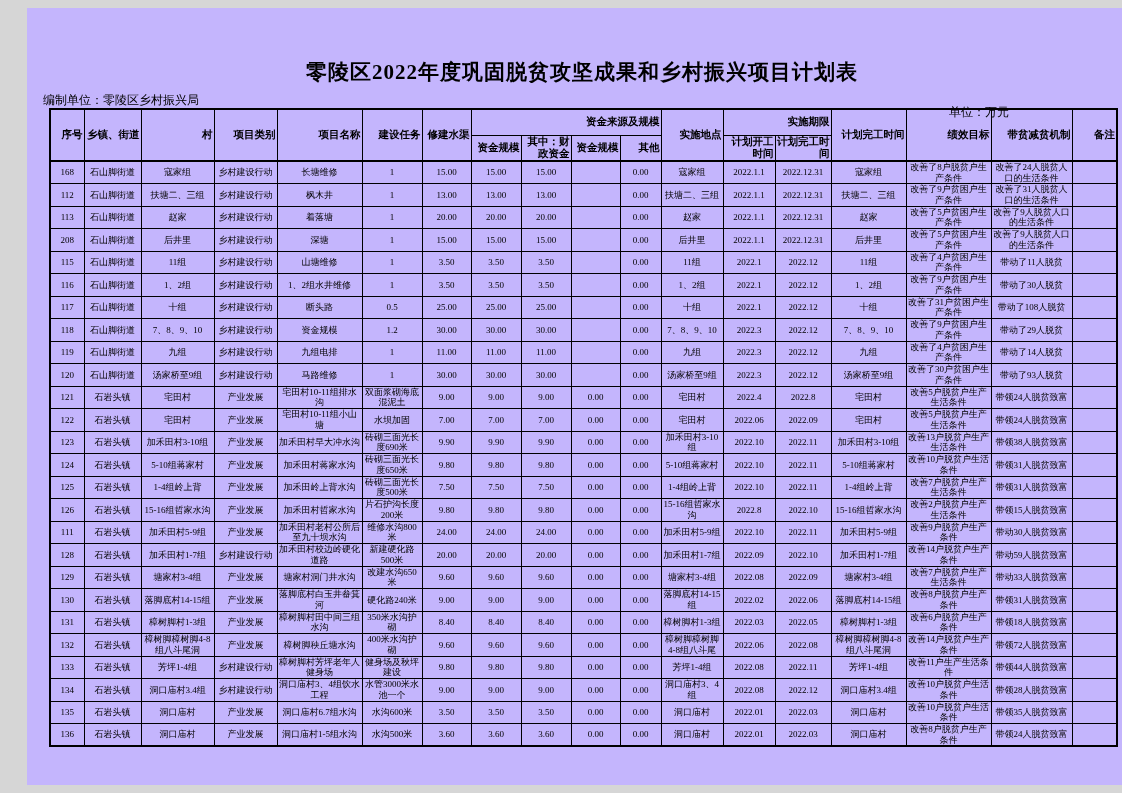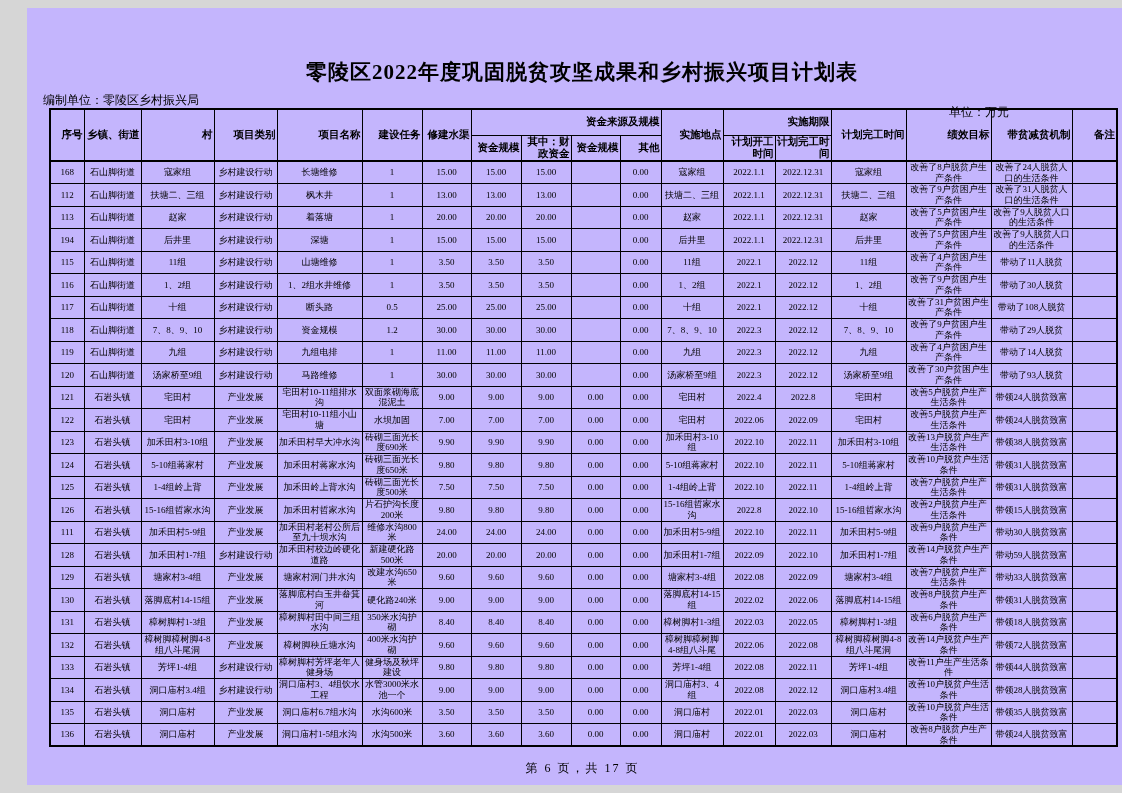--- a/index.html
+++ b/index.html
@@ -181,21 +181,21 @@
           <td>0.00</td>
           <td>赵家</td>
           <td>2022.1.1</td>
           <td>2022.12.31</td>
           <td>赵家</td>
           <td>改善了5户贫困户生产条件</td>
           <td>改善了9人脱贫人口的生活条件</td>
           <td></td>
         </tr>
         <tr>
-          <td>194</td>
+          <td>208</td>
           <td>石山脚街道</td>
           <td>后井里</td>
           <td>乡村建设行动</td>
           <td>深塘</td>
           <td>1</td>
           <td>15.00</td>
           <td>15.00</td>
           <td>15.00</td>
           <td></td>
           <td>0.00</td>
@@ -643,15 +643,14 @@
           <td>2022.01</td>
           <td>2022.03</td>
           <td>洞口庙村</td>
           <td>改善8户脱贫户生产条件</td>
           <td>带领24人脱贫致富</td>
           <td></td>
         </tr>
       </tbody>
   </table>
 
-  <div class="footer">第 6 页，共 17 页</div>
 
 </div>
 
 </body></html>

